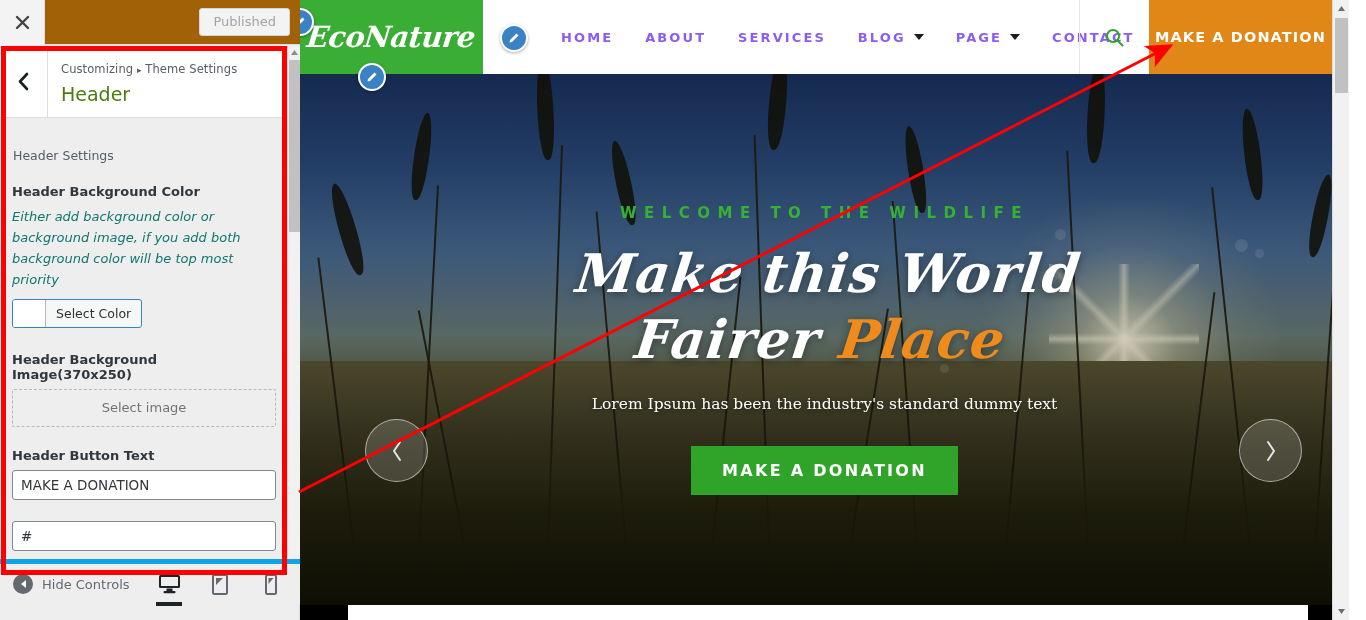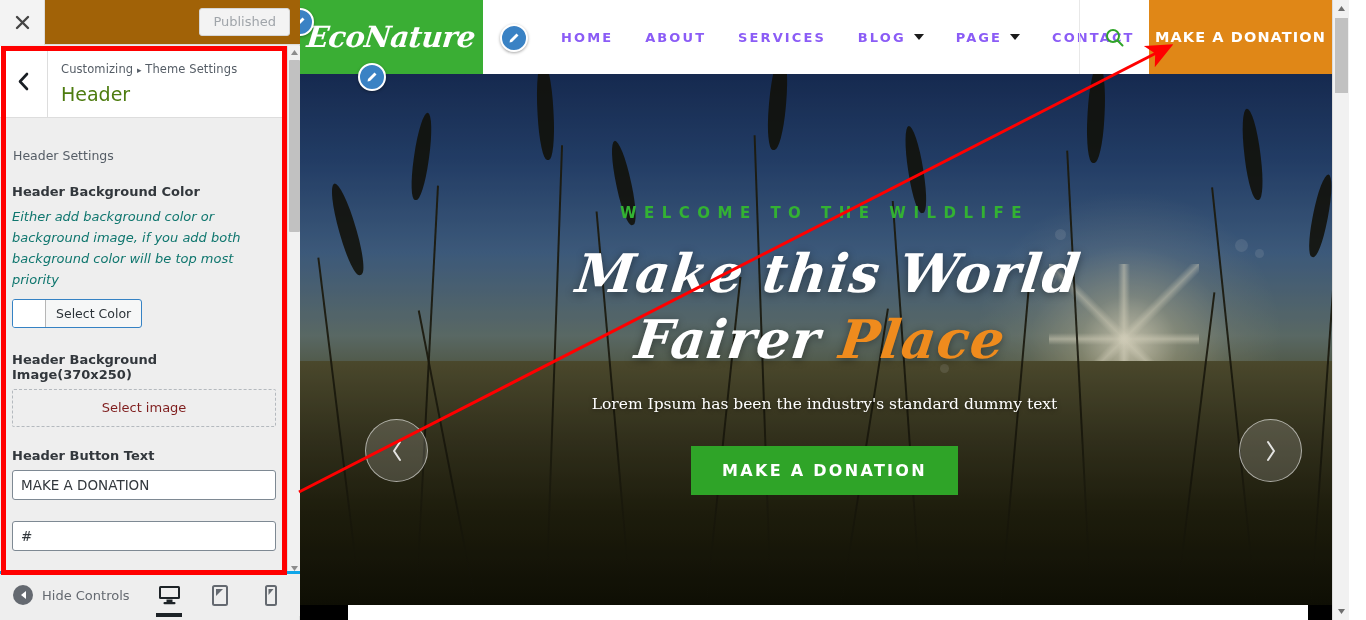--- a/index.html
+++ b/index.html
@@ -86,40 +86,40 @@
     border: 1px solid #3582c4; border-radius: 3px;
     height: 29px; overflow: hidden; background: #f6f7f7;
     cursor: pointer;
   }
   .colorpicker .swatch { width: 33px; background: #ffffff; border-right: 1px solid #b6b6b6; }
   .colorpicker .cp-label { font-size: 12.5px; color: #2c3338; padding: 0 10px; display: flex; align-items: center; }
   .upload-box {
     border: 1px dashed #b4b9be;
     background: #eeeeee;
     text-align: center;
-    font-size: 13px; color: #7f1d1d;
+    font-size: 13px; color: #737373;
     padding: 10px 0 11px;
     cursor: pointer;
     border-radius: 2px;
   }
   .cz-input {
     width: 100%;
     height: 30px;
     border: 1px solid #7e8993;
     border-radius: 3px;
     background: #fff;
     font-size: 13.5px;
     color: #32373c;
     padding: 0 8px;
     font-family: "DejaVu Sans", sans-serif;
   }
 
   .cz-footer {
-    position: absolute; left: 0; bottom: 4px; width: 300px; height: 45px;
-    background: #eeeeee; border-top: 3px solid #0ea5e9;
+    position: absolute; left: 0; bottom: 16px; width: 300px; height: 45px;
+    background: #eeeeee; border-top: 5px solid #0ea5e9;
     display: flex; align-items: center;
   }
   .hide-controls { display: flex; align-items: center; gap: 9px; padding-left: 13px; cursor: pointer; }
   .hc-circle {
     width: 20px; height: 20px; border-radius: 50%; background: #646970;
     display: flex; align-items: center; justify-content: center;
   }
   .hc-text { font-size: 13px; color: #646970; }
   .devices { margin-left: auto; display: flex; align-items: flex-end; padding-right: 12px; gap: 17px; }
   .dev { width: 34px; height: 44px; display: flex; align-items: center; justify-content: center;

